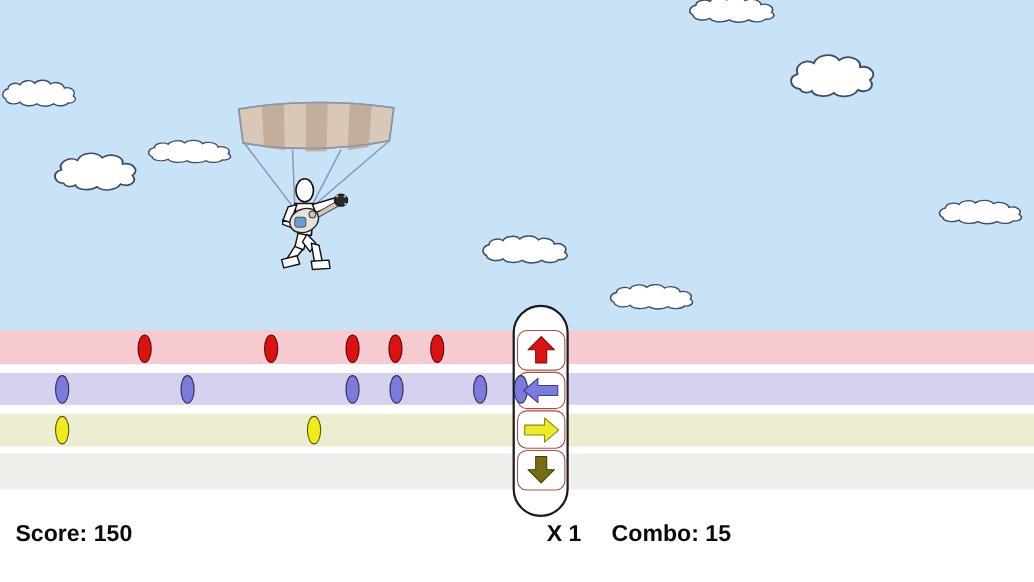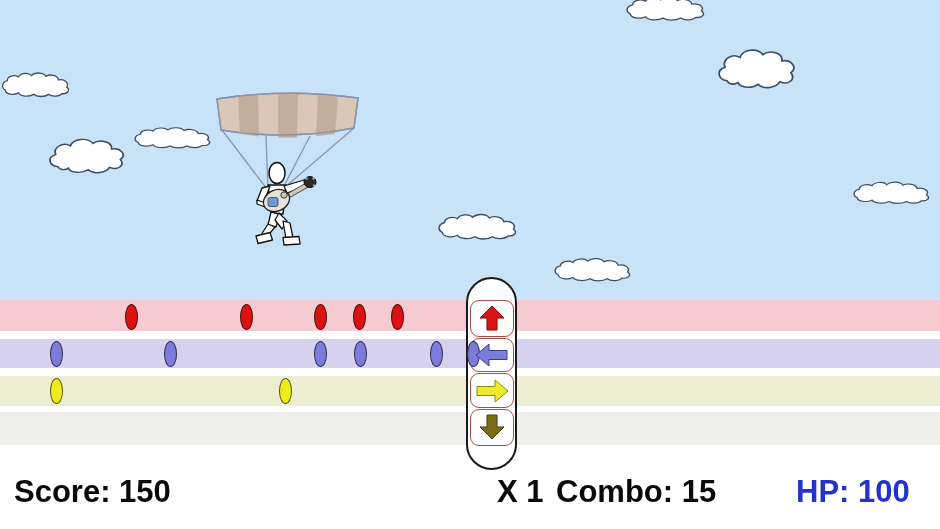--- a/index.html
+++ b/index.html
@@ -19,21 +19,21 @@
     position:absolute;left:1.5px;width:44px;background:#fff;
     border:1.5px solid #a85048;border-radius:9px;box-sizing:border-box;
   }
   #notes-layer{position:absolute;left:0;top:0;width:940px;height:529px;z-index:3;pointer-events:none;}
   .note{
     position:absolute;width:13px;height:26px;border-radius:50%;
     border:1px solid rgba(0,0,0,0.65);box-sizing:border-box;
   }
   .arrow-svg{position:absolute;z-index:4;}
   .hud{
-    position:absolute;top:474px;font-size:31px;font-weight:bold;color:#0a0a0a;
+    position:absolute;top:474px;font-size:21px;font-weight:bold;color:#0a0a0a;
     letter-spacing:0px;white-space:nowrap;z-index:5;
   }
 </style>
 </head>
 <body>
 
 <div id="stage">
 
   <div id="sky" style="background-color: rgb(200, 226, 247);"></div>
 
@@ -148,15 +148,14 @@
   <svg class="arrow-svg" style="left:474px;top:378px;" width="36" height="26">
     <polygon points="34,13 21,2 21,8.5 3,8.5 3,17.5 21,17.5 21,24" stroke-width="1" stroke-linejoin="round" fill="#EDEA2E" stroke="#8F8A00"></polygon>
   </svg>
   <svg class="arrow-svg" style="left:474px;top:414px;" width="36" height="26">
     <polygon points="18,25 6,13 13,13 13,1 23,1 23,13 30,13" stroke-width="1" stroke-linejoin="round" fill="#786C14" stroke="#453E08"></polygon>
   </svg>
 
   <div class="hud" style="left:14px;"><span>Score:</span> <span>150</span></div>
   <div class="hud" style="left:497px;"><span>X</span> <span>1</span></div>
   <div class="hud" style="left:556px;"><span>Combo:</span> <span>15</span></div>
-  <div class="hud" style="left: 796px; color: rgb(34, 51, 204);"><span>HP:</span> <span>100</span></div>
 
 </div>
 
 </body></html>

